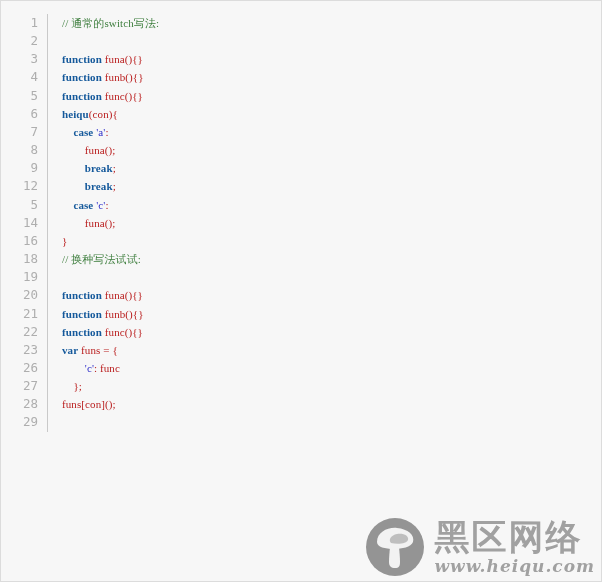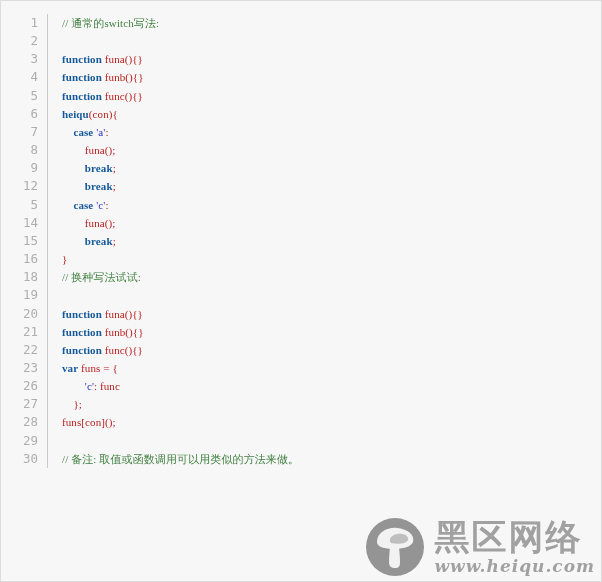--- a/index.html
+++ b/index.html
@@ -154,24 +154,20 @@
         </tr>
         <tr>
           <td class="gutter-cell">5</td>
           <td class="code-cell"><span class="tok-plain">    </span><span class="tok-kw">case</span><span class="tok-plain"> </span><span class="tok-str">'c'</span><span class="tok-plain">:</span></td>
         </tr>
         <tr>
           <td class="gutter-cell">14</td>
           <td class="code-cell"><span class="tok-plain">        funa();</span></td>
         </tr>
         <tr>
-          <td class="gutter-cell">15</td>
-          <td class="code-cell"><span class="tok-plain">        </span><span class="tok-kw">break</span><span class="tok-plain">;</span></td>
-        </tr>
-        <tr>
           <td class="gutter-cell">16</td>
           <td class="code-cell"><span class="tok-plain">}</span></td>
         </tr>
         <tr>
           <td class="gutter-cell">18</td>
           <td class="code-cell"><span class="tok-comment">// 换种写法试试:</span></td>
         </tr>
         <tr>
           <td class="gutter-cell">19</td>
           <td class="code-cell">&nbsp;</td>
@@ -200,24 +196,20 @@
           <td class="gutter-cell">27</td>
           <td class="code-cell"><span class="tok-plain">    };</span></td>
         </tr>
         <tr>
           <td class="gutter-cell">28</td>
           <td class="code-cell"><span class="tok-plain">funs[con]();</span></td>
         </tr>
         <tr>
           <td class="gutter-cell">29</td>
           <td class="code-cell">&nbsp;</td>
-        </tr>
-        <tr>
-          <td class="gutter-cell">30</td>
-          <td class="code-cell"><span class="tok-comment">// 备注: 取值或函数调用可以用类似的方法来做。</span></td>
         </tr>
       </tbody>
   </table>
 
   <div id="watermark">
     <svg id="watermark-mark" viewBox="0 0 62 62" xmlns="http://www.w3.org/2000/svg">
       <circle cx="31" cy="31" r="29" fill="#8c8c8c"></circle>
       <path d="M13 26 C13 16, 24 11, 33 12 C44 13, 51 19, 49 26 C47 31, 38 33, 30 33 C21 33, 13 31, 13 26 Z" fill="#f2f2f2"></path>
       <path d="M27 27 C24 24, 27 19, 33 18 C40 17, 45 20, 44 24 C43 27, 35 29, 27 27 Z" fill="#8c8c8c" opacity="0.55"></path>
       <path d="M26 31 C26 31, 25 41, 25 46 C25 50, 27 52, 31 52 C35 52, 36 50, 36 46 C36 41, 35 31, 35 31 Z" fill="#f2f2f2"></path>

